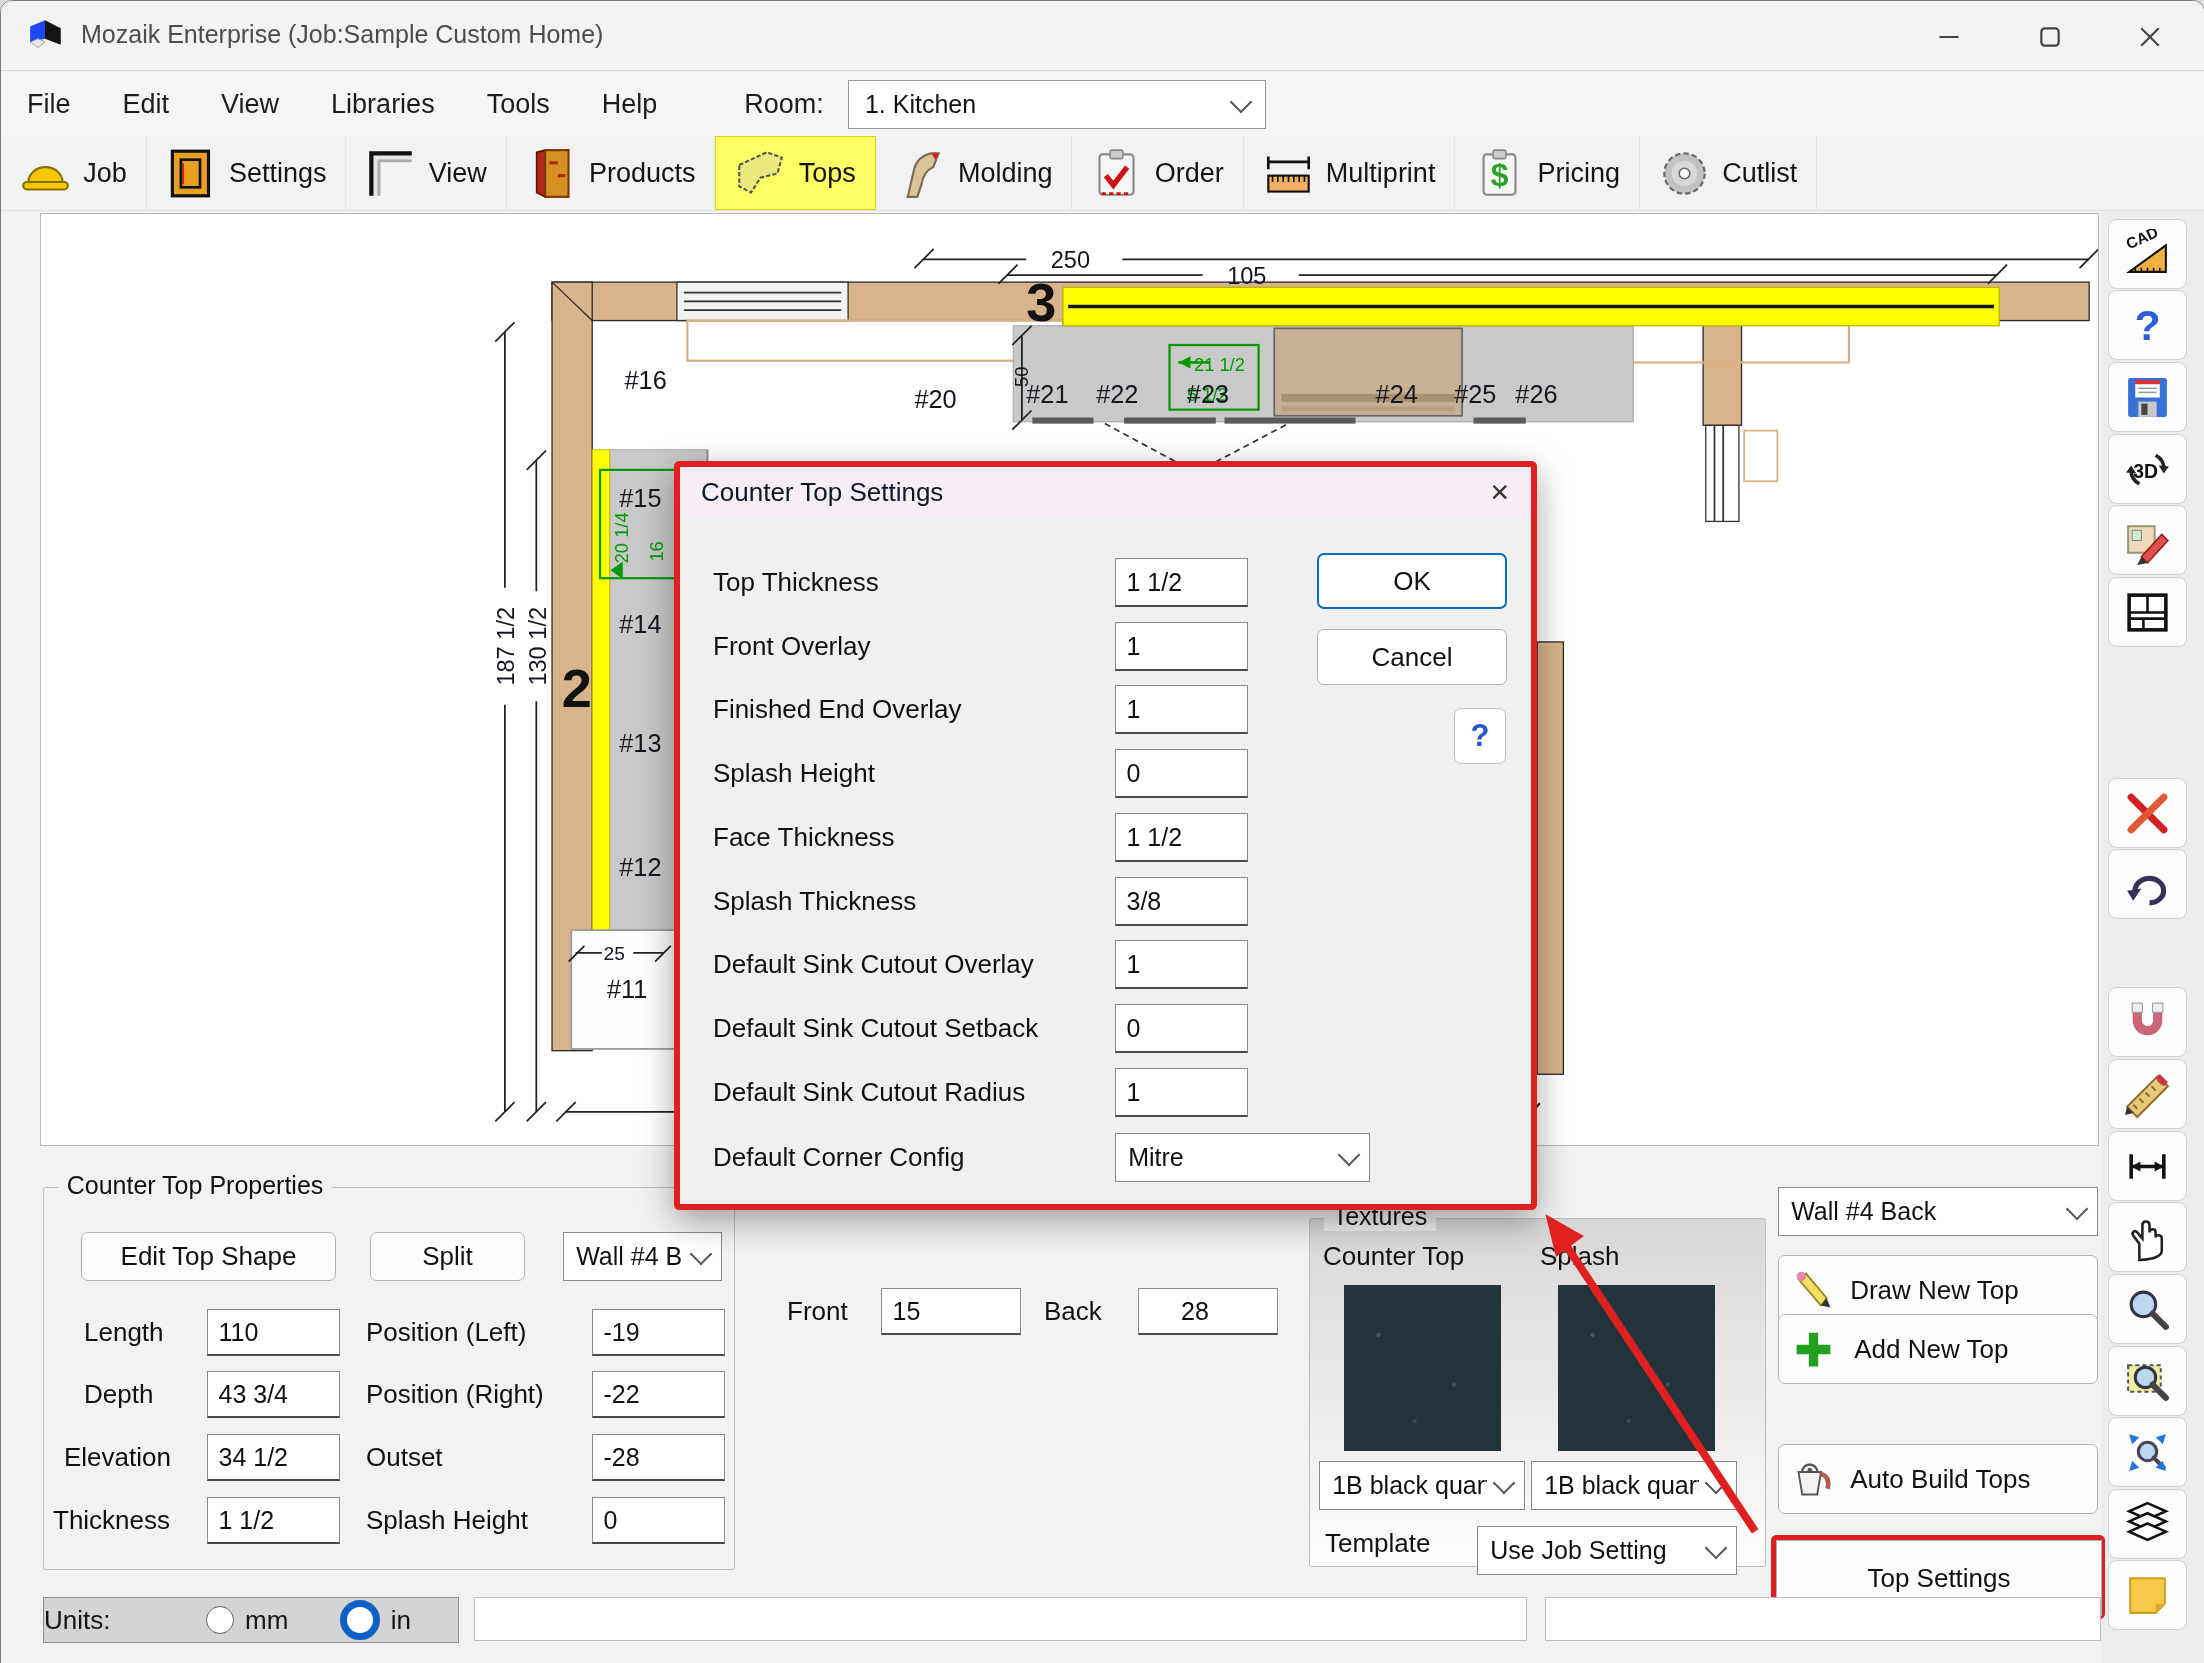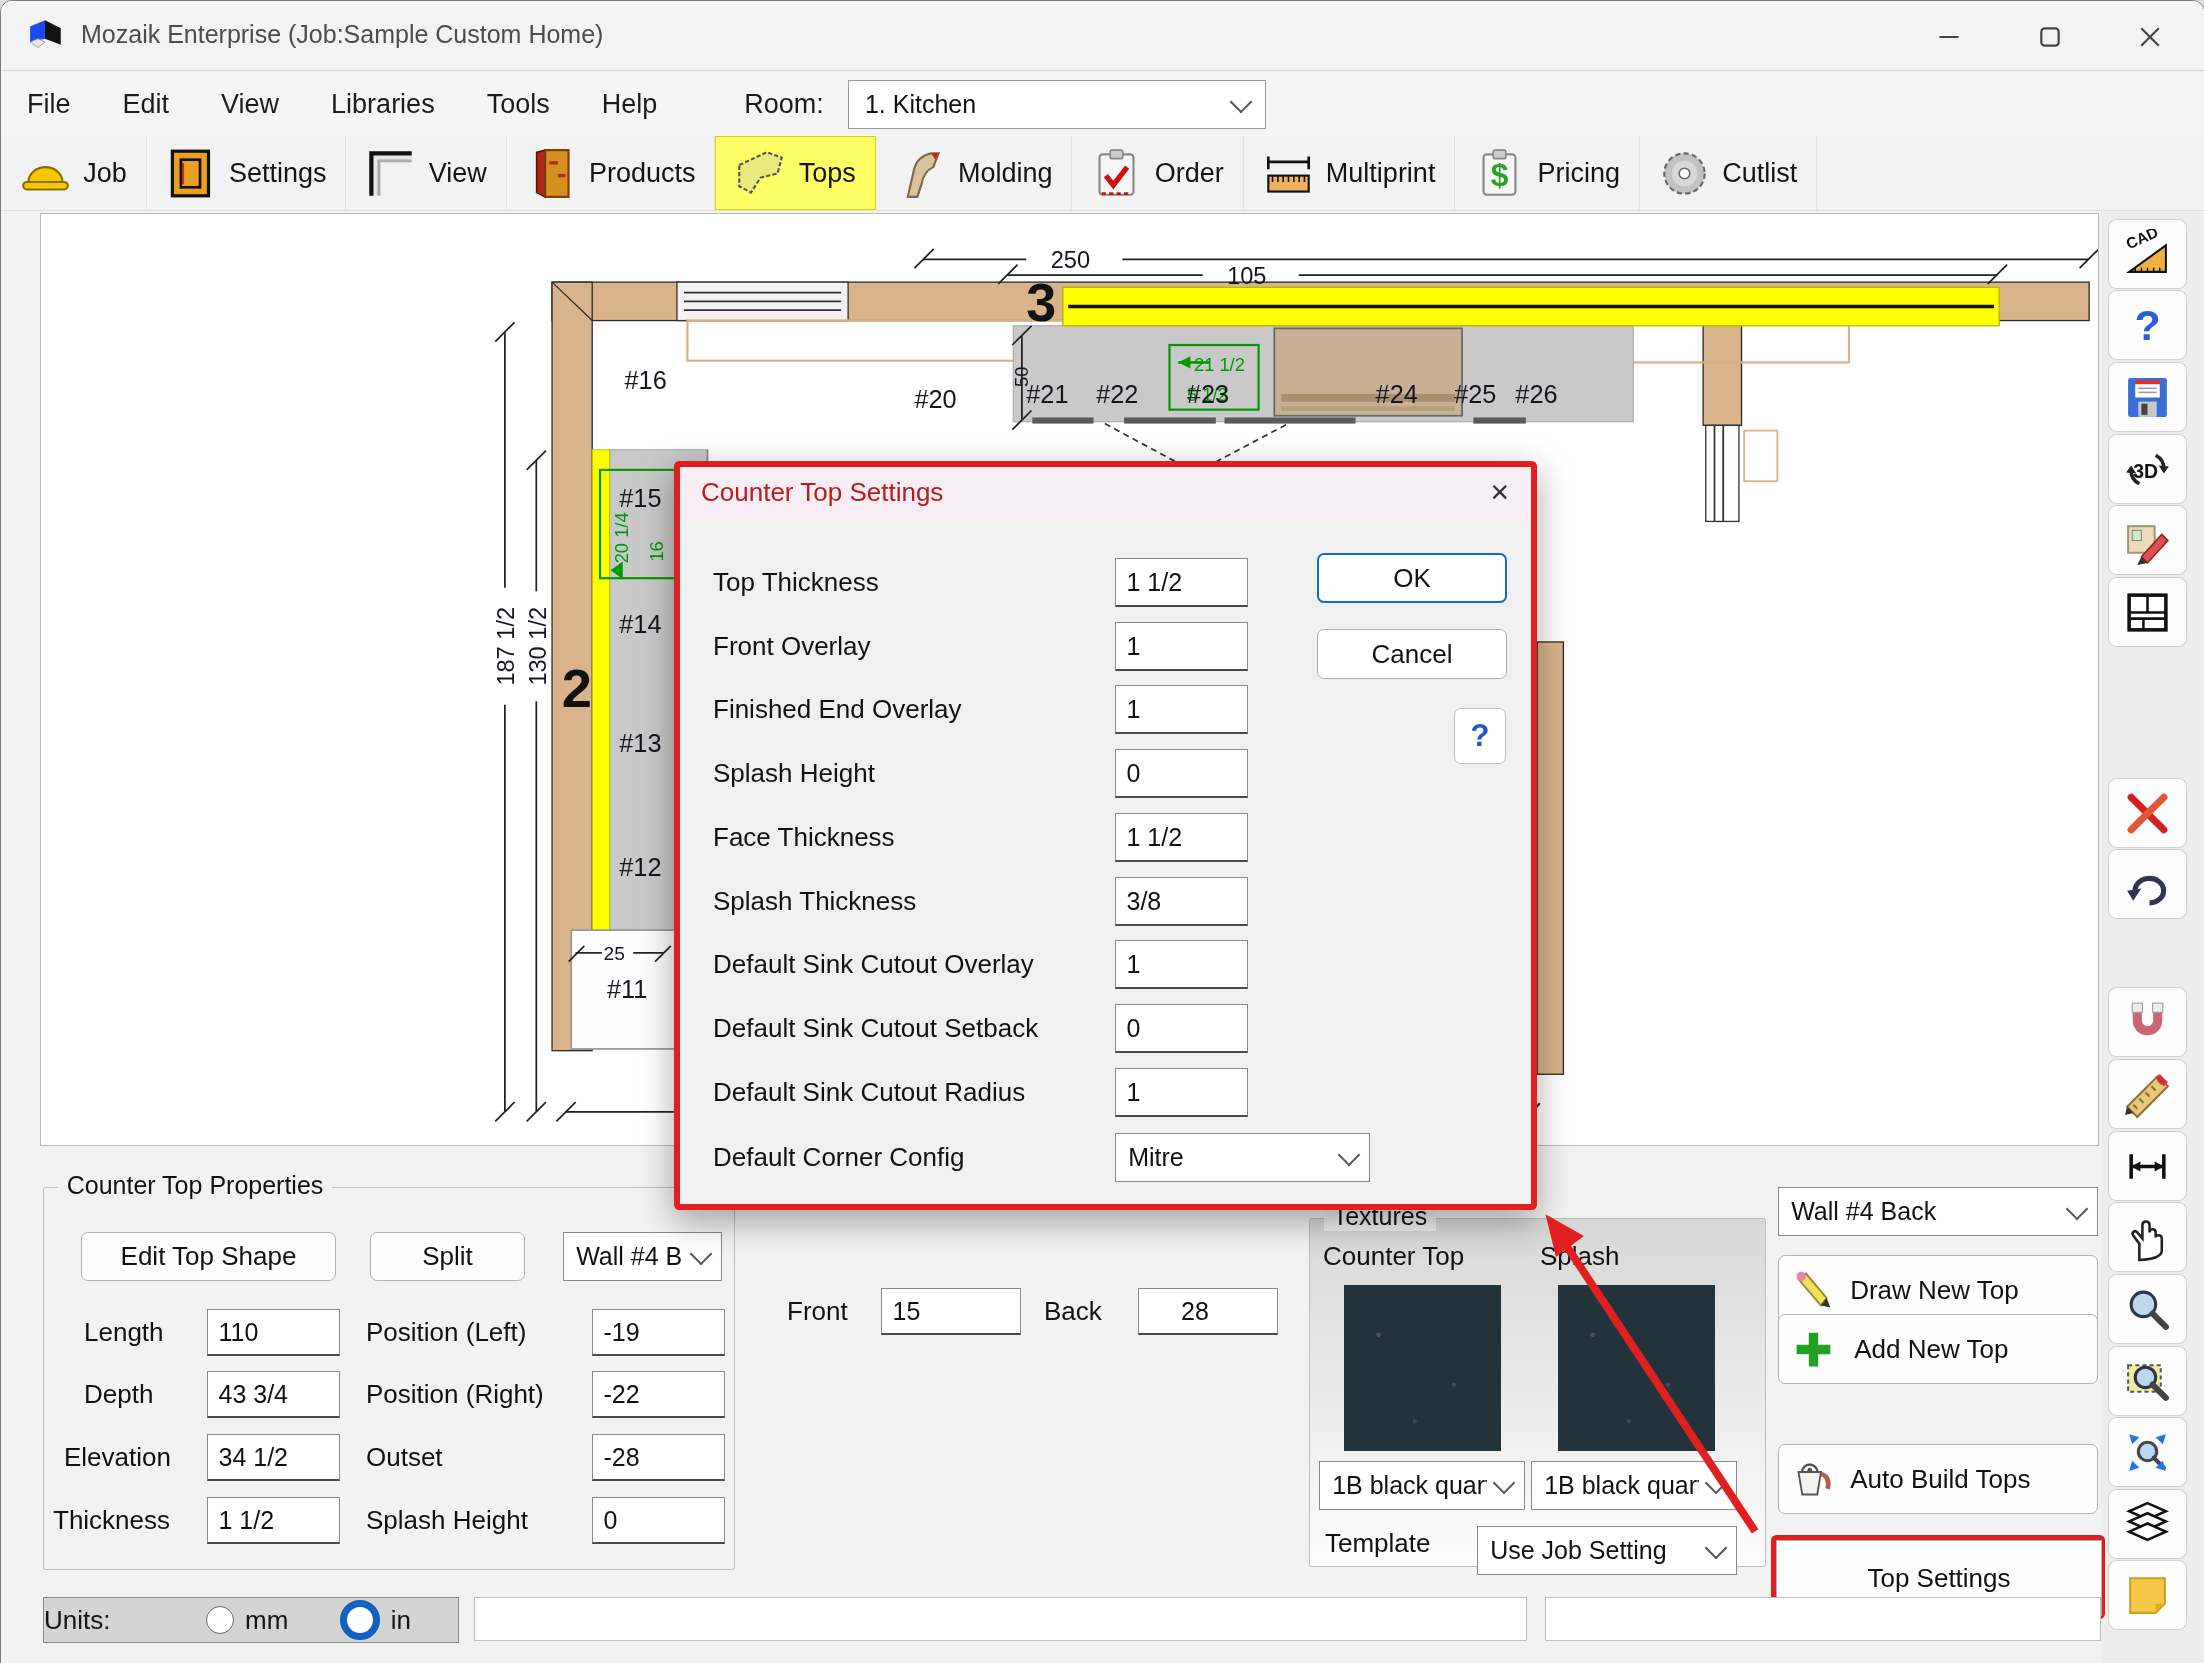--- a/index.html
+++ b/index.html
@@ -42,24 +42,24 @@
   .chev{width:14px;height:14px;border-right:2.6px solid #555;border-bottom:2.6px solid #555;transform:rotate(45deg);
         flex:0 0 auto;margin-left:8.7px;margin-top:-5.2px;}
   .swatch{background:#22333b;background-image:radial-gradient(circle at 22% 30%,rgba(255,255,255,.18) 0 1.7px,transparent 2.6px),
           radial-gradient(circle at 70% 60%,rgba(255,255,255,.14) 0 1.7px,transparent 2.6px),
           radial-gradient(circle at 45% 82%,rgba(255,255,255,.12) 0 1.7px,transparent 2.6px);}
   
   .dialog{left:673px;top:460px;width:863px;height:749px;background:#f0f0f0;border:6.1px solid #e02020;border-radius:5.2px;
           box-shadow:0 10.5px 35px rgba(0,0,0,.35);z-index:30;}
   .dialog-titlebar{left:0;top:0;width:851px;height:51px;background:#f7eef5;border-radius:1.7px 1.7px 0 0;
                    display:flex;align-items:center;justify-content:space-between;padding:0 21px;}
-  .dialog-title{font-size:26px;color:#b91c1c;text-align:right;}
+  .dialog-title{font-size:26px;color:#0f172a;text-align:right;}
   .dlg-row-label{position:absolute;left:33px;font-size:26px;color:#111;height:49px;display:flex;align-items:center;}
   .dlg-input{position:absolute;left:435px;width:133px;height:49px;}
-  .dlg-btn{position:absolute;left:637px;width:190px;height:50px;background:#fff;border-radius:7px;
+  .dlg-btn{position:absolute;left:637px;width:190px;height:56px;background:#fff;border-radius:7px;
            display:flex;align-items:center;justify-content:center;font-size:26px;color:#111;}
   
   .unitsbar{left:42px;top:1596px;width:416px;height:46px;background:#d4d4d4;border:1.7px solid #8c8c8c;
             display:flex;align-items:center;font-size:26px;color:#151515;}
   .radio{width:26px;height:26px;border-radius:50%;border:1.7px solid #666;background:#fff;margin-right:10.5px;}
   .radio.sel{border:7.9px solid #0f62c4;}
   .statusbox{background:#fff;border:0.9px solid #bdbdbd;height:44px;}
   .arrow-overlay{left:0;top:0;width:2205px;height:1664px;pointer-events:none;z-index:40;}
   .redbox{border:5.2px solid #e02020;}
   text{font-family:"Liberation Sans",sans-serif;}

